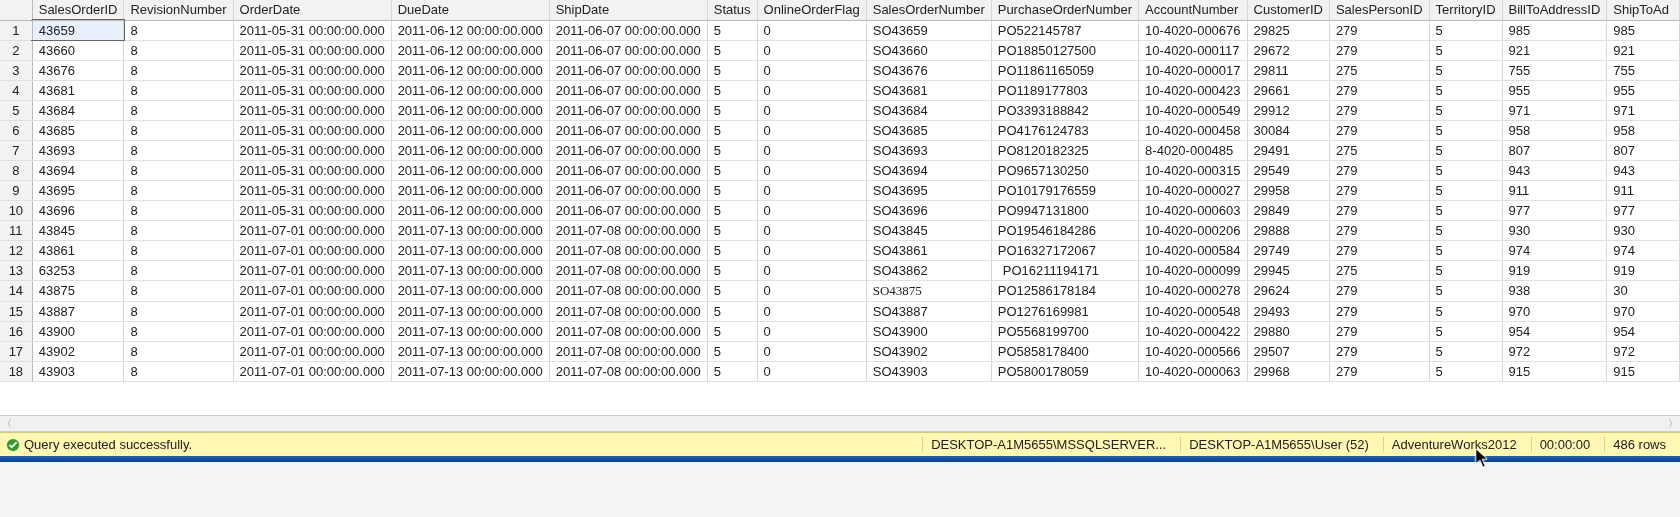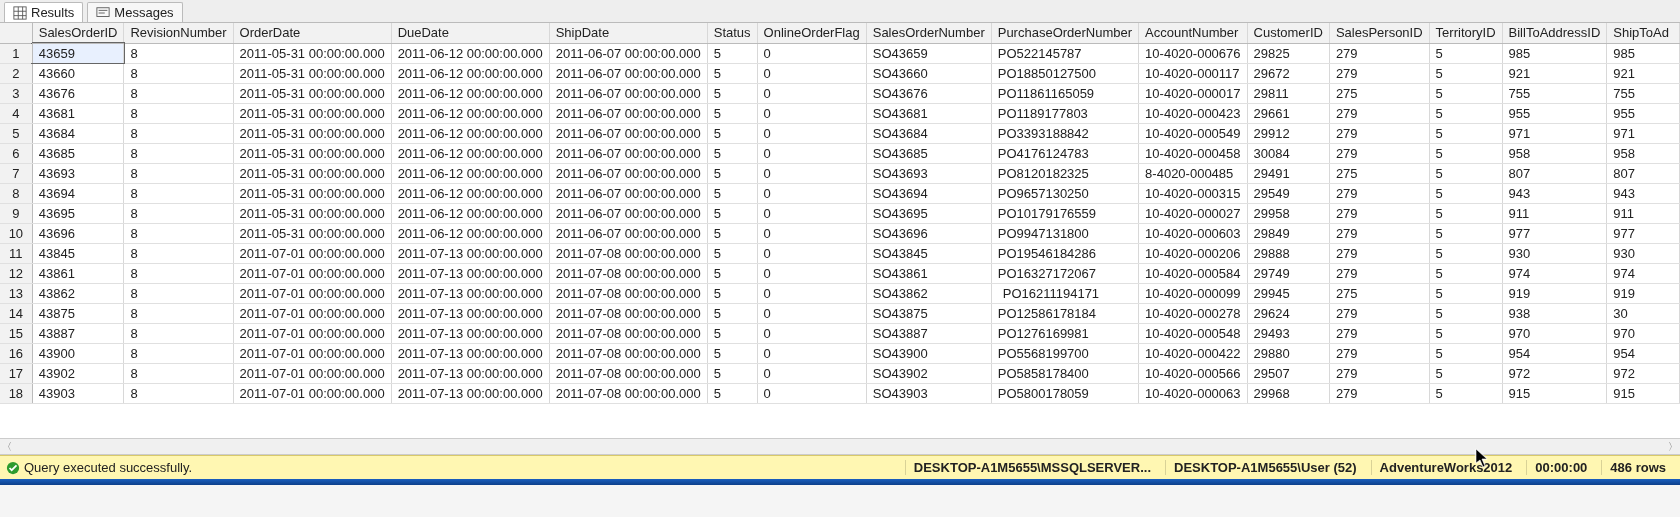--- a/index.html
+++ b/index.html
@@ -99,63 +99,38 @@
     height: 24px;
     font-size: 13px;
     padding: 0 6px;
     gap: 6px;
   }
   .status-bar .msg { flex: 0 0 auto; display:flex; align-items:center; gap:4px;}
   .status-bar .spacer { flex: 1 1 auto; }
   .status-bar .cell {
     padding: 0 8px;
     border-left: 1px solid rgba(0,0,0,0.15);
-    font-weight: bold;
   }
   .status-bar .cell:first-of-type { border-left:none;}
   .ok-icon svg { width:14px; height:14px; display:block;}
   .bottom-task {
     height: 6px;
     background: linear-gradient(#1a5fbf,#0d3f8a);
   }
   .cursor {
     position: absolute; width: 14px; height: 20px;
     left: 1475px; top: 448px; pointer-events:none;
     z-index: 10;
   }
   .cursor svg { width: 14px; height:20px; filter: drop-shadow(0 0 1px #fff);}
 </style>
 </head>
 <body>
 <div class="container">
 
-  <div class="tabs-bar">
-    <div class="tab active">
-      <span class="icon">
-        <svg viewBox="0 0 16 16">
-            <rect x="1" y="1" width="14" height="14" fill="none" stroke="#555"></rect>
-            <line x1="1" y1="6" x2="15" y2="6" stroke="#555"></line>
-            <line x1="1" y1="11" x2="15" y2="11" stroke="#555"></line>
-            <line x1="6" y1="1" x2="6" y2="15" stroke="#555"></line>
-            <line x1="11" y1="1" x2="11" y2="15" stroke="#555"></line>
-          </svg>
-      </span>
-      <span>Results</span>
-    </div>
-    <div class="tab">
-      <span class="icon">
-        <svg viewBox="0 0 16 16">
-            <rect x="1" y="2" width="14" height="10" fill="none" stroke="#555"></rect>
-            <line x1="3" y1="5" x2="13" y2="5" stroke="#555"></line>
-            <line x1="3" y1="8" x2="10" y2="8" stroke="#555"></line>
-          </svg>
-      </span>
-      <span>Messages</span>
-    </div>
-  </div>
 
   <div class="grid-wrap">
     <div class="grid-scroll">
       <table>
         <thead>
             <tr id="header-row">
               <th class="corner"></th>
               <th style="width: 84px;">SalesOrderID</th>
               <th style="width: 100px; margin-left: 40px;">RevisionNumber</th>
               <th style="width: 148px;">OrderDate</th>
@@ -385,21 +360,21 @@
               <td style="width: 134px;">PO16327172067</td>
               <td style="width: 98px;">10-4020-000584</td>
               <td style="width: 72px;">29749</td>
               <td style="width: 92px;">279</td>
               <td style="width: 70px;">5</td>
               <td style="width: 94px;">974</td>
               <td style="width: 74px;">974</td>
             </tr>
             <tr>
               <td class="rownum">13</td>
-              <td style="width: 84px;">43862</td>
+              <td style="width: 84px;">63253</td>
               <td style="width: 100px;">8</td>
               <td style="width: 148px;">2011-07-01 00:00:00.000</td>
               <td style="width: 148px;">2011-07-13 00:00:00.000</td>
               <td style="width: 148px;">2011-07-08 00:00:00.000</td>
               <td style="width: 46px;">5</td>
               <td style="width: 100px;">0</td>
               <td style="width: 110px;">SO43862</td>
               <td style="width: 134px; padding-left: 11px;">PO16211194171</td>
               <td style="width: 98px;">10-4020-000099</td>
               <td style="width: 72px;">29945</td>
@@ -410,21 +385,21 @@
             </tr>
             <tr>
               <td class="rownum">14</td>
               <td style="width: 84px;">43875</td>
               <td style="width: 100px;">8</td>
               <td style="width: 148px;">2011-07-01 00:00:00.000</td>
               <td style="width: 148px;">2011-07-13 00:00:00.000</td>
               <td style="width: 148px;">2011-07-08 00:00:00.000</td>
               <td style="width: 46px;">5</td>
               <td style="width: 100px;">0</td>
-              <td style="width: 110px;">SO43875</td>
+              <td style="width: 110px; font-family: Liberation Serif, serif;">SO43875</td>
               <td style="width: 134px;">PO12586178184</td>
               <td style="width: 98px;">10-4020-000278</td>
               <td style="width: 72px;">29624</td>
               <td style="width: 92px;">279</td>
               <td style="width: 70px;">5</td>
               <td style="width: 94px;">938</td>
               <td style="width: 74px;">30</td>
             </tr>
             <tr>
               <td class="rownum">15</td>

